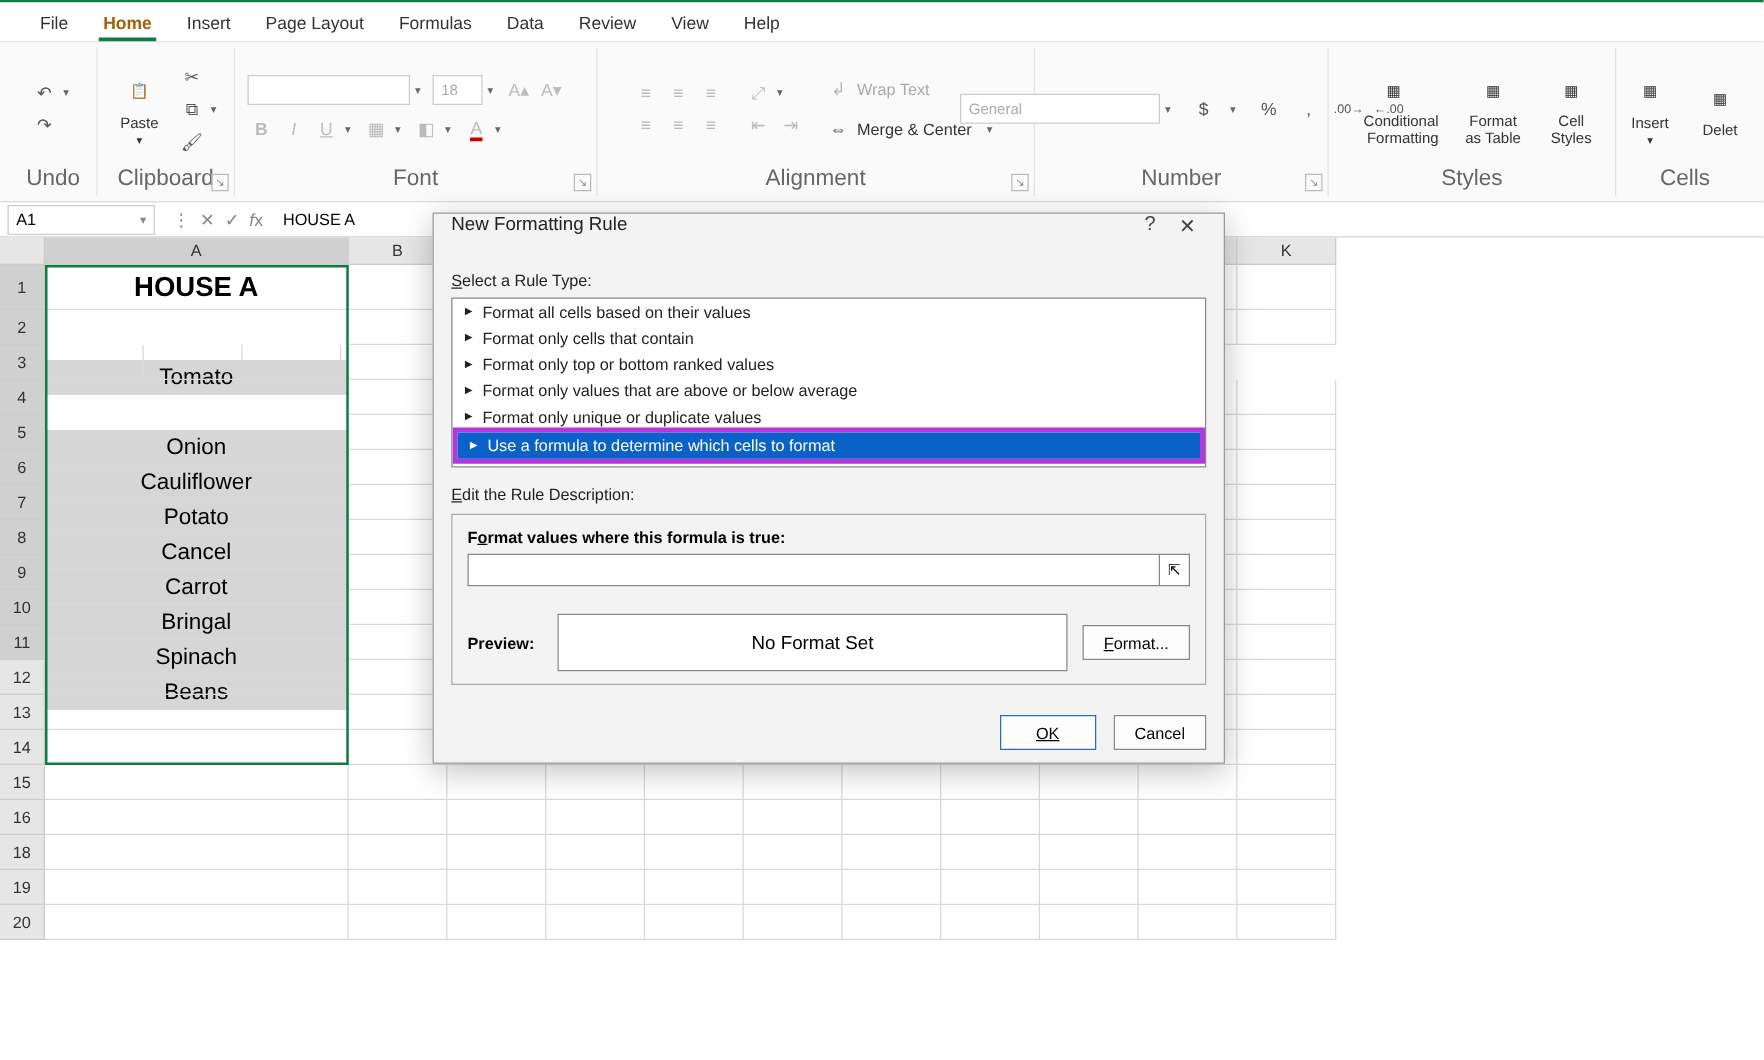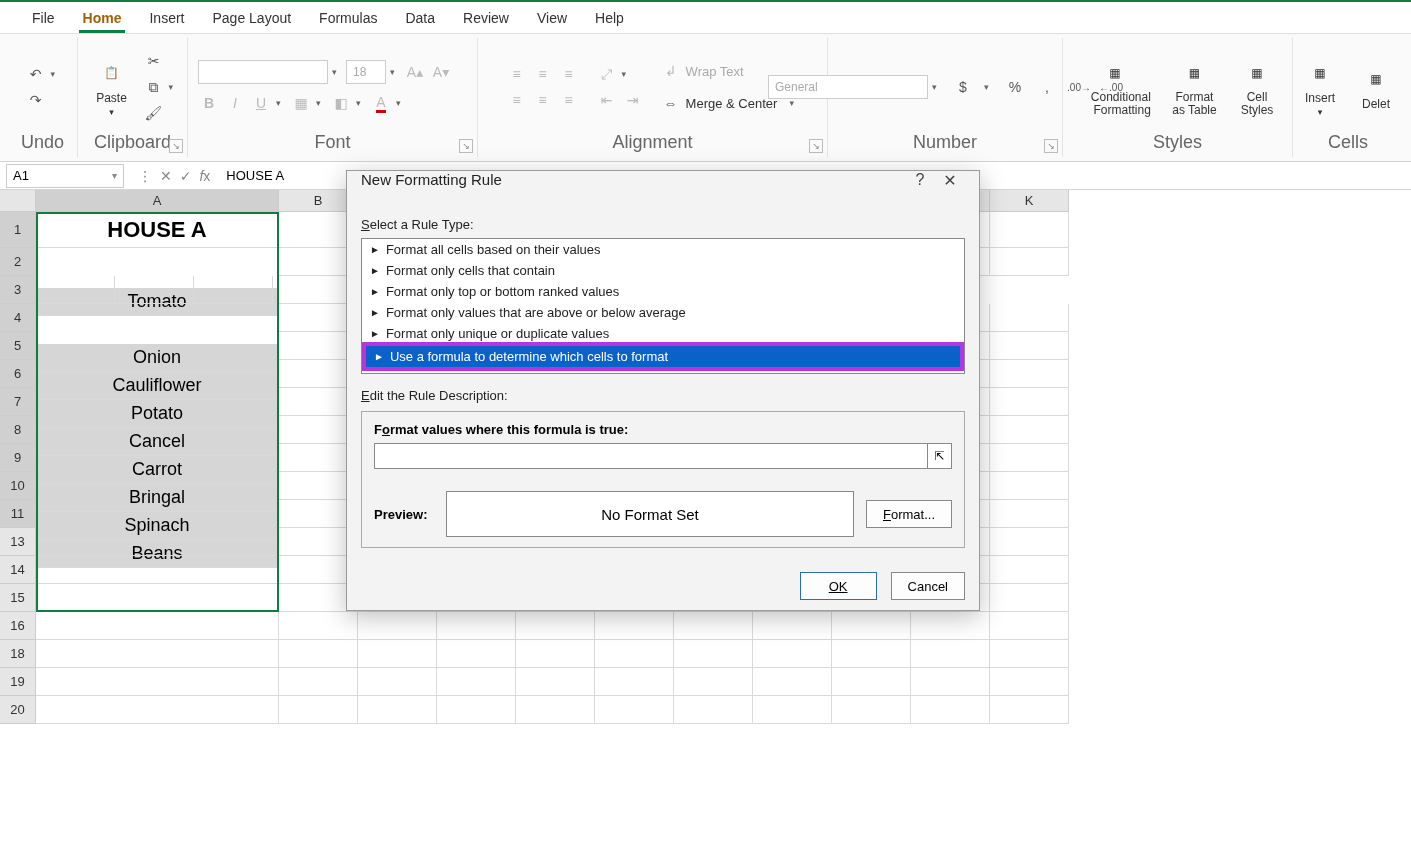--- a/index.html
+++ b/index.html
@@ -443,20 +443,34 @@
         <div class="cell"></div>
         <div class="cell"></div>
         <div class="cell"></div>
         <div class="cell"></div>
         <div class="cell"></div>
         <div class="cell"></div>
         <div class="cell"></div>
         <div class="cell"></div>
       </div>
       <div class="row">
+        <div class="rowhdr">12</div>
+        <div class="cell colA"></div>
+        <div class="cell"></div>
+        <div class="cell"></div>
+        <div class="cell"></div>
+        <div class="cell"></div>
+        <div class="cell"></div>
+        <div class="cell"></div>
+        <div class="cell"></div>
+        <div class="cell"></div>
+        <div class="cell"></div>
+        <div class="cell"></div>
+      </div>
+      <div class="row">
         <div class="rowhdr">13</div>
         <div class="cell colA"></div>
         <div class="cell"></div>
         <div class="cell"></div>
         <div class="cell"></div>
         <div class="cell"></div>
         <div class="cell"></div>
         <div class="cell"></div>
         <div class="cell"></div>
         <div class="cell"></div>

